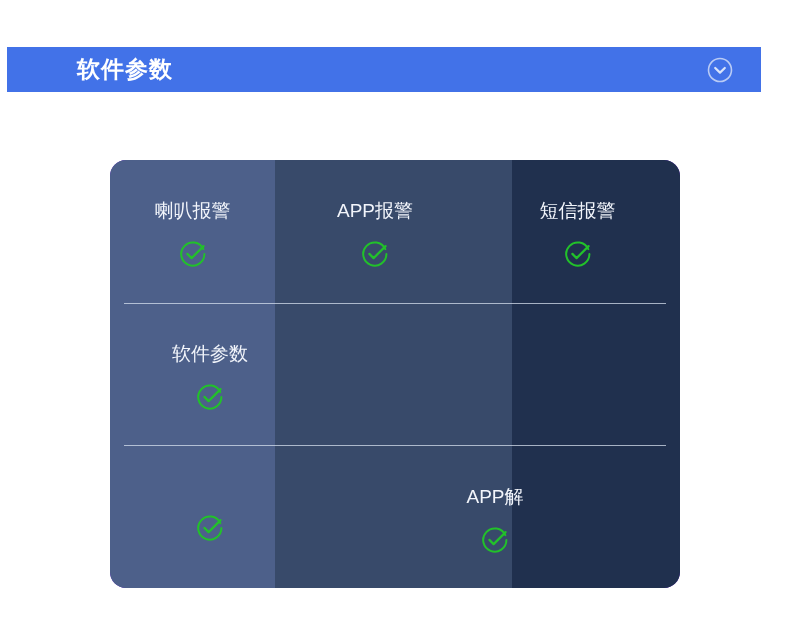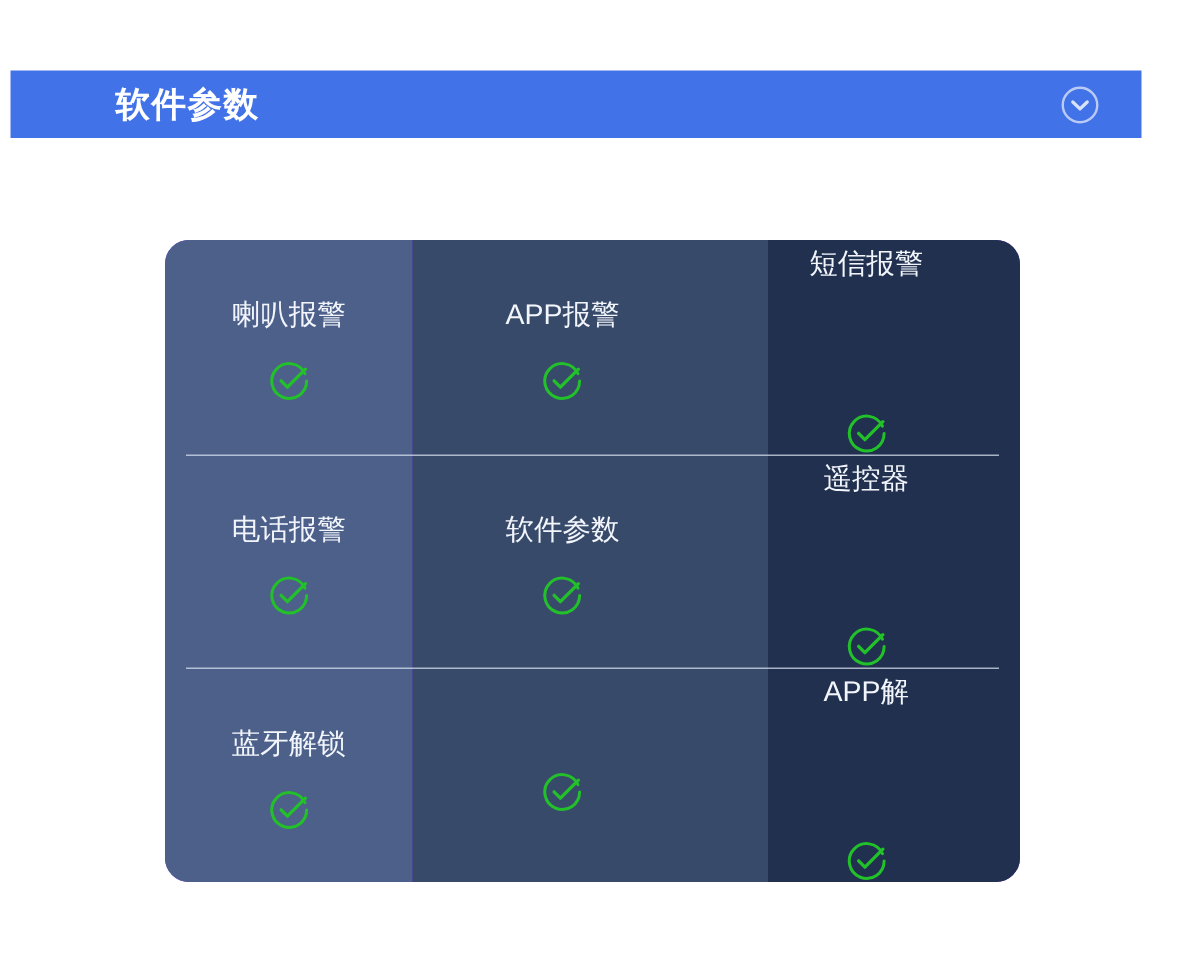--- a/index.html
+++ b/index.html
@@ -98,21 +98,21 @@
   .feature-cell {
     display: flex;
     flex-direction: column;
     align-items: center;
     justify-content: center;
     box-sizing: border-box;
     padding-top: 6px;
   }
   .cell-col-1 { width: 165px; }
   .cell-col-2 { width: 200px; }
-  .cell-col-3 { flex: 1; justify-content: space-between; }
+  .cell-col-3 { flex: 1; }
 
   .feature-label {
     color: #f2f5fb;
     font-size: 19px;
     line-height: 1.2;
     white-space: nowrap;
     text-align: center;
   }
   .feature-check {
     margin-top: 17px;
@@ -169,59 +169,32 @@
         <span class="feature-check">
           <svg width="28" height="28" viewBox="0 0 28 28" aria-hidden="true">
             <path d="M24.3 9.1a11.6 11.6 0 1 0 1.1 4.9" fill="none" stroke="#22c12a" stroke-width="2" stroke-linecap="round"></path>
             <polyline points="8.4,13.9 12.6,18.1 24.6,6.1" fill="none" stroke="#22c12a" stroke-width="2.2" stroke-linecap="round" stroke-linejoin="round"></polyline>
           </svg>
         </span>
       </div>
     </div>
 
     <div class="feature-row">
-      <div class="feature-cell cell-col-1">
-        <span class="feature-label">电话报警</span>
-        <span class="feature-check">
-          <svg width="28" height="28" viewBox="0 0 28 28" aria-hidden="true">
-            <path d="M24.3 9.1a11.6 11.6 0 1 0 1.1 4.9" fill="none" stroke="#22c12a" stroke-width="2" stroke-linecap="round"></path>
-            <polyline points="8.4,13.9 12.6,18.1 24.6,6.1" fill="none" stroke="#22c12a" stroke-width="2.2" stroke-linecap="round" stroke-linejoin="round"></polyline>
-          </svg>
-        </span>
-      </div>
       <div class="feature-cell cell-col-2">
         <span class="feature-label">软件参数</span>
         <span class="feature-check">
           <svg width="28" height="28" viewBox="0 0 28 28" aria-hidden="true">
             <path d="M24.3 9.1a11.6 11.6 0 1 0 1.1 4.9" fill="none" stroke="#22c12a" stroke-width="2" stroke-linecap="round"></path>
             <polyline points="8.4,13.9 12.6,18.1 24.6,6.1" fill="none" stroke="#22c12a" stroke-width="2.2" stroke-linecap="round" stroke-linejoin="round"></polyline>
           </svg>
         </span>
       </div>
-      <div class="feature-cell cell-col-3">
-        <span class="feature-label">遥控器</span>
-        <span class="feature-check">
-          <svg width="28" height="28" viewBox="0 0 28 28" aria-hidden="true">
-            <path d="M24.3 9.1a11.6 11.6 0 1 0 1.1 4.9" fill="none" stroke="#22c12a" stroke-width="2" stroke-linecap="round"></path>
-            <polyline points="8.4,13.9 12.6,18.1 24.6,6.1" fill="none" stroke="#22c12a" stroke-width="2.2" stroke-linecap="round" stroke-linejoin="round"></polyline>
-          </svg>
-        </span>
-      </div>
     </div>
 
     <div class="feature-row">
-      <div class="feature-cell cell-col-1">
-        <span class="feature-label">蓝牙解锁</span>
-        <span class="feature-check">
-          <svg width="28" height="28" viewBox="0 0 28 28" aria-hidden="true">
-            <path d="M24.3 9.1a11.6 11.6 0 1 0 1.1 4.9" fill="none" stroke="#22c12a" stroke-width="2" stroke-linecap="round"></path>
-            <polyline points="8.4,13.9 12.6,18.1 24.6,6.1" fill="none" stroke="#22c12a" stroke-width="2.2" stroke-linecap="round" stroke-linejoin="round"></polyline>
-          </svg>
-        </span>
-      </div>
       <div class="feature-cell cell-col-2">
         <span class="feature-check">
           <svg width="28" height="28" viewBox="0 0 28 28" aria-hidden="true">
             <path d="M24.3 9.1a11.6 11.6 0 1 0 1.1 4.9" fill="none" stroke="#22c12a" stroke-width="2" stroke-linecap="round"></path>
             <polyline points="8.4,13.9 12.6,18.1 24.6,6.1" fill="none" stroke="#22c12a" stroke-width="2.2" stroke-linecap="round" stroke-linejoin="round"></polyline>
           </svg>
         </span>
       </div>
       <div class="feature-cell cell-col-3">
         <span class="feature-label">APP解</span>

